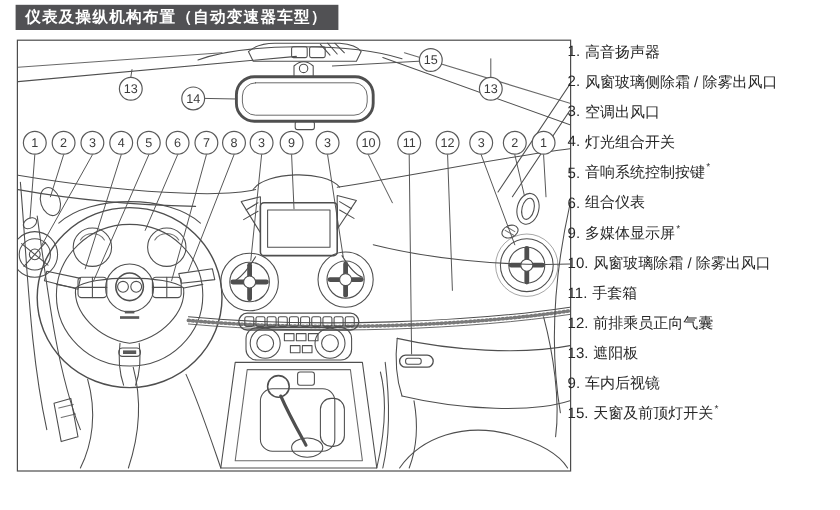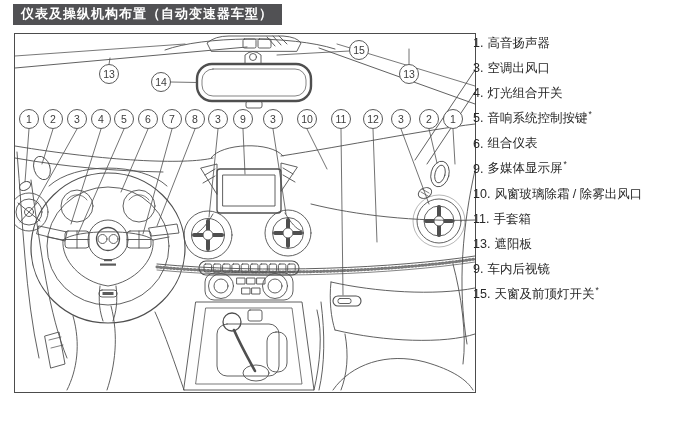--- a/index.html
+++ b/index.html
@@ -340,23 +340,25 @@
     <g>
           <circle cx="394" cy="40" r="9.5" fill="#fff" stroke="#5a5a5a"></circle>
           <text class="co-num" x="394" y="43.5" text-anchor="middle">13</text>
         </g>
   </g>
 </svg>
 </div>
 
 <ol class="legend">
   <li><span class="num">1.</span><span>高音扬声器</span><sup></sup></li>
+  <li><span class="num">2.</span><span>风窗玻璃侧除霜 / 除雾出风口</span><sup></sup></li>
   <li><span class="num">3.</span><span>空调出风口</span><sup></sup></li>
   <li><span class="num">4.</span><span>灯光组合开关</span><sup></sup></li>
   <li><span class="num">5.</span><span>音响系统控制按键</span><sup>*</sup></li>
   <li><span class="num">6.</span><span>组合仪表</span><sup></sup></li>
   <li><span class="num">9.</span><span>多媒体显示屏</span><sup>*</sup></li>
   <li><span class="num">10.</span><span>风窗玻璃除霜 / 除雾出风口</span><sup></sup></li>
   <li><span class="num">11.</span><span>手套箱</span><sup></sup></li>
+  <li><span class="num">12.</span><span>前排乘员正向气囊</span><sup></sup></li>
   <li><span class="num">13.</span><span>遮阳板</span><sup></sup></li>
   <li><span class="num">9.</span><span>车内后视镜</span><sup></sup></li>
   <li><span class="num">15.</span><span>天窗及前顶灯开关</span><sup>*</sup></li>
 </ol>
 
 </body></html>

